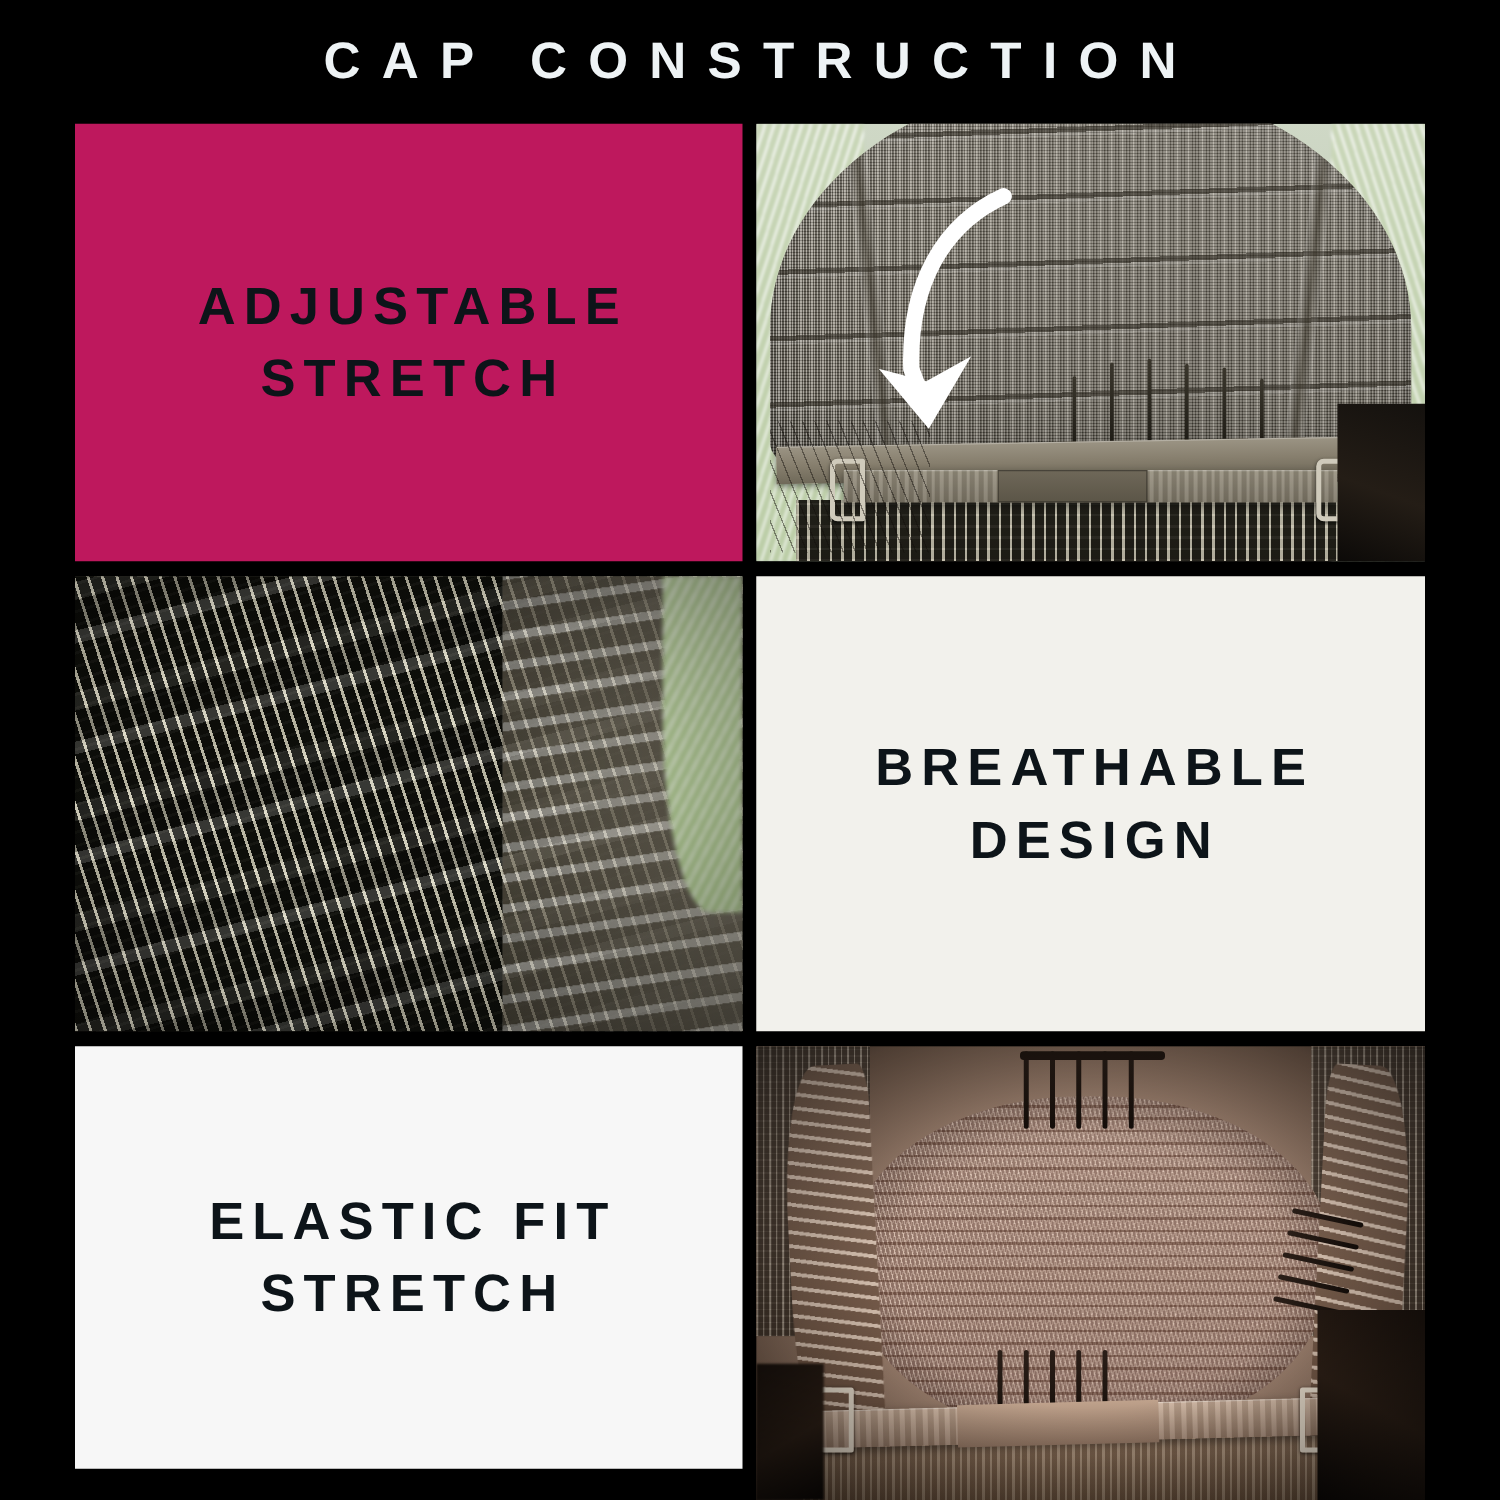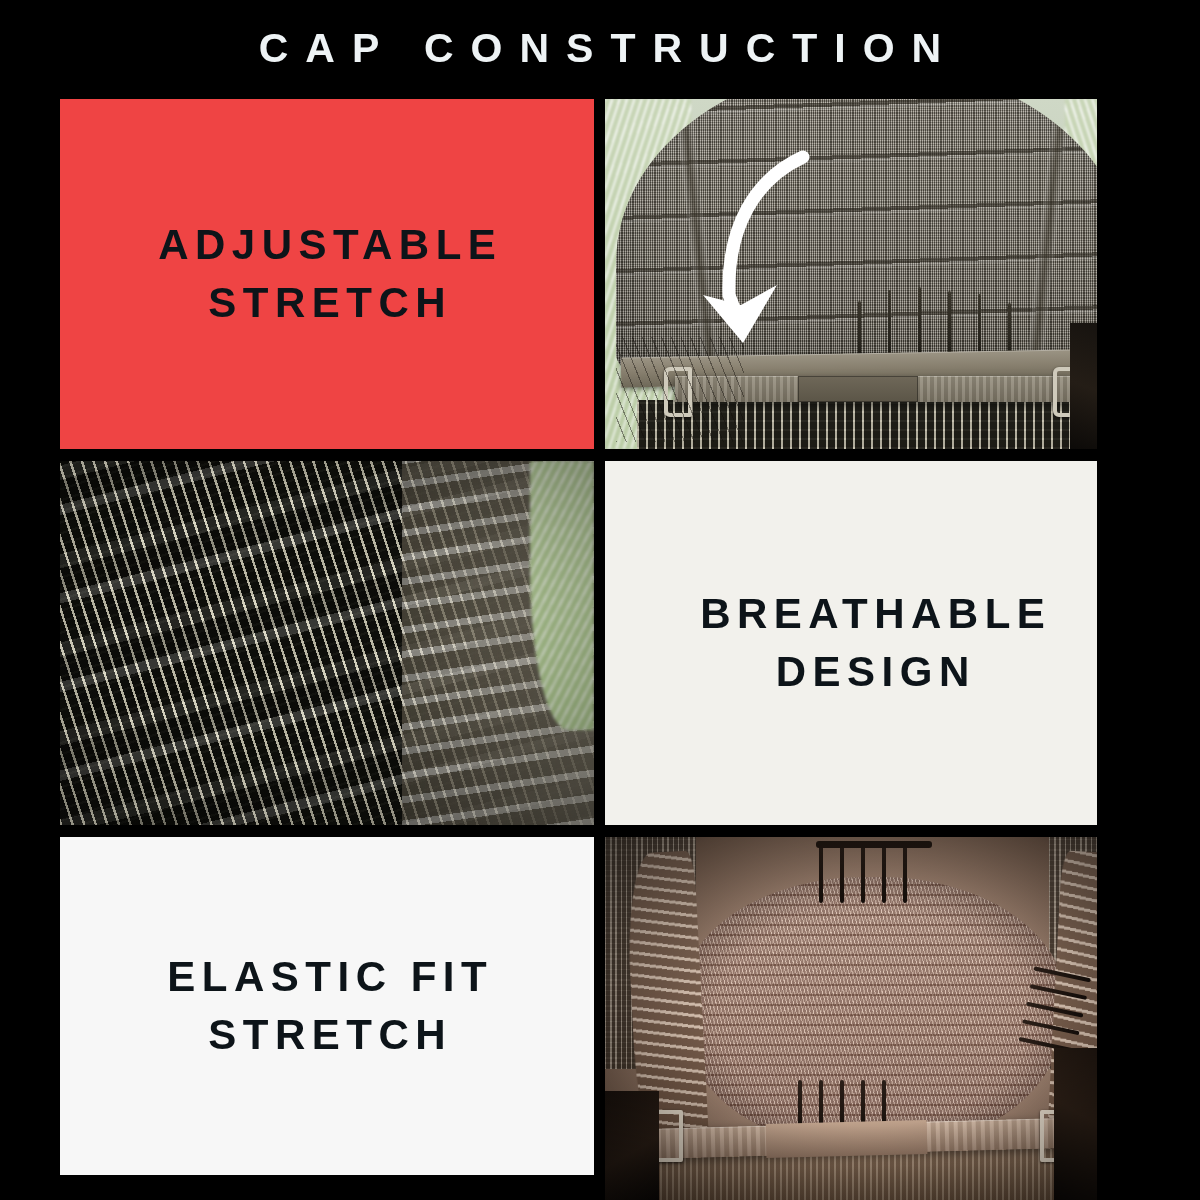--- a/index.html
+++ b/index.html
@@ -8,21 +8,21 @@
     background: #000000;
   }
   body {
     width: 1200px;
     height: 1200px;
     overflow: hidden;
     font-family: "Liberation Sans", sans-serif;
   }
   .canvas {
     position: relative;
-    width: 1097px;
+    width: 1200px;
     height: 1200px;
     background: #000000;
     overflow: hidden;
   }
 
   
   .header-title {
     position: absolute;
     left: 0;
     top: 22px;
@@ -394,21 +394,21 @@
     background: radial-gradient(ellipse at 50% 50%, rgba(0,0,0,0) 42%, rgba(0,0,0,.55) 100%);
   }
 </style>
 </head>
 <body>
 
 <div class="canvas">
 
   <div class="header-title">CAP CONSTRUCTION</div>
 
-  <div class="cell cell-r1c1 text-panel" style="background:#ef4444;">
+  <div class="cell cell-r1c1 text-panel" style="background:#be185d;">
     <div class="panel-label">
       <span class="ln">ADJUSTABLE</span>
       <span class="ln">STRETCH</span>
     </div>
   </div>
 
   <div class="cell cell-r1c2">
     <div class="photo capback-bg">
       <div class="capback-grassL"></div>
       <div class="capback-grassR"></div>

